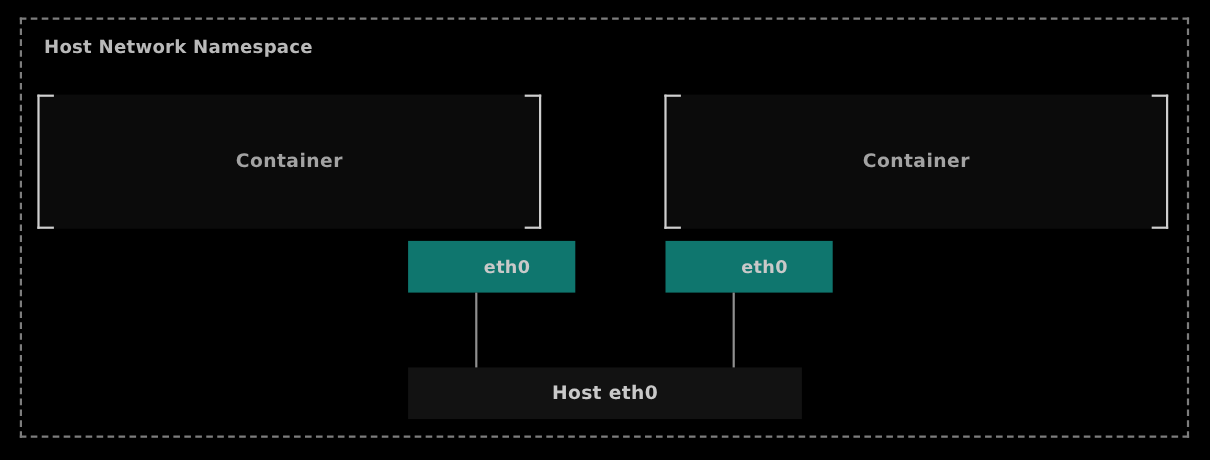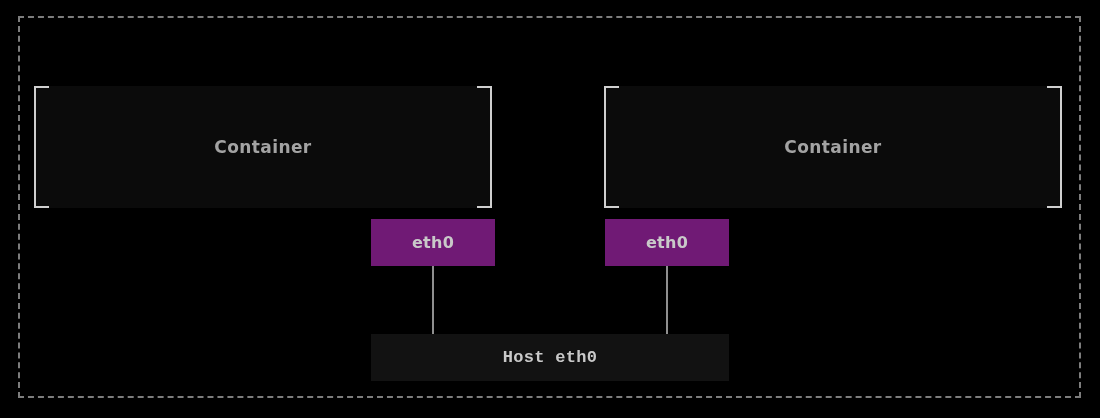--- a/index.html
+++ b/index.html
@@ -82,28 +82,29 @@
     color: #a3a3a3;
     letter-spacing: 0.4px;
   }
 
   
   .iface-box {
     position: absolute;
     top: 219px;
     width: 124px;
     height: 47px;
-    background: #701a75;
+    background: #0f766e;
     display: flex;
     align-items: center;
     justify-content: center;
     font-size: 16px;
     font-weight: bold;
     color: #c9c9c9;
     letter-spacing: 0.3px;
+    padding-left: 28px;
   }
   .iface-box.left  { left: 371px; }
   .iface-box.right { left: 605px; }
 
   
   .connector {
     position: absolute;
     top: 266px;
     width: 2px;
     height: 69px;
@@ -120,30 +121,30 @@
     width: 358px;
     height: 47px;
     background: #121212;
     display: flex;
     align-items: center;
     justify-content: center;
     font-size: 17px;
     font-weight: bold;
     color: #c9c9c9;
     letter-spacing: 0.3px;
-    font-family: Liberation Mono, monospace;
   }
 </style>
 </head>
 <body>
 
 <div id="canvas">
 
   <div class="host-ns"></div>
 
+  <div class="host-ns-title">Host Network Namespace</div>
 
   <div class="container-box left">
     <div class="bracket l"></div>
     <div class="bracket r"></div>
     <div class="container-label">Container</div>
   </div>
 
   <div class="container-box right">
     <div class="bracket l"></div>
     <div class="bracket r"></div>

